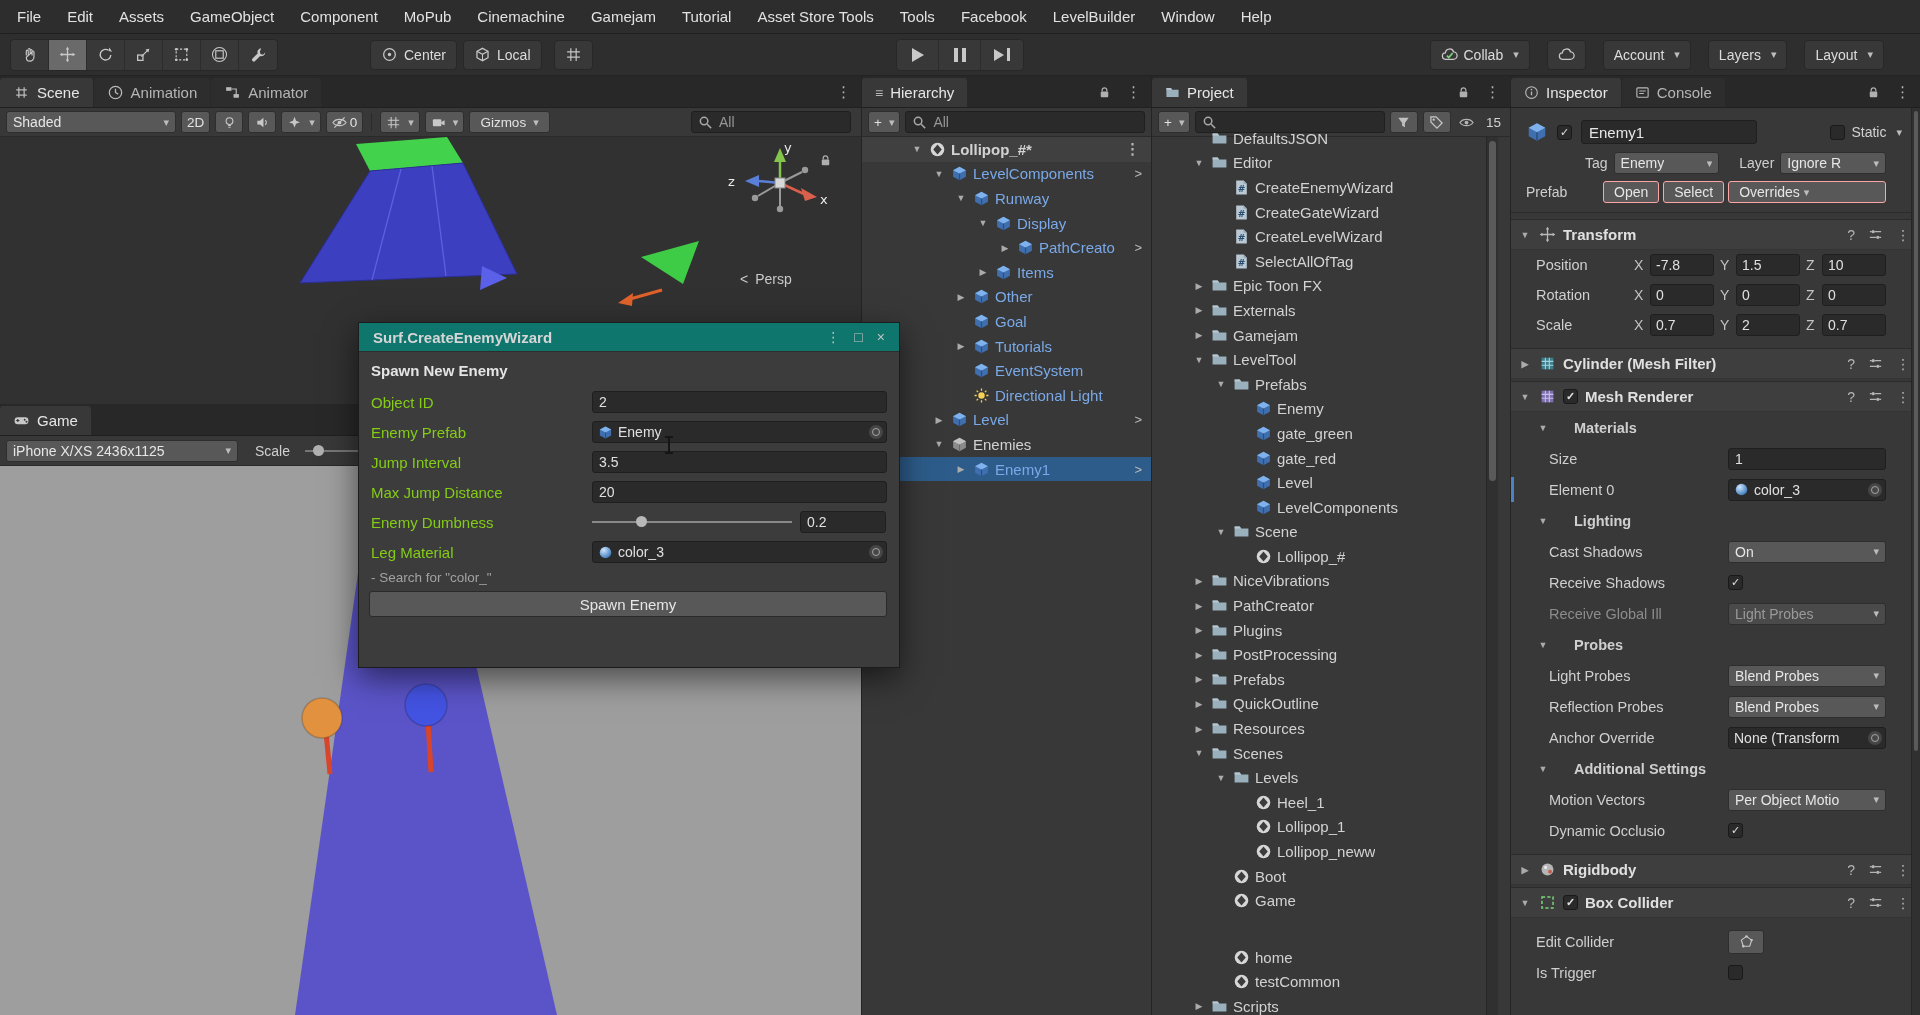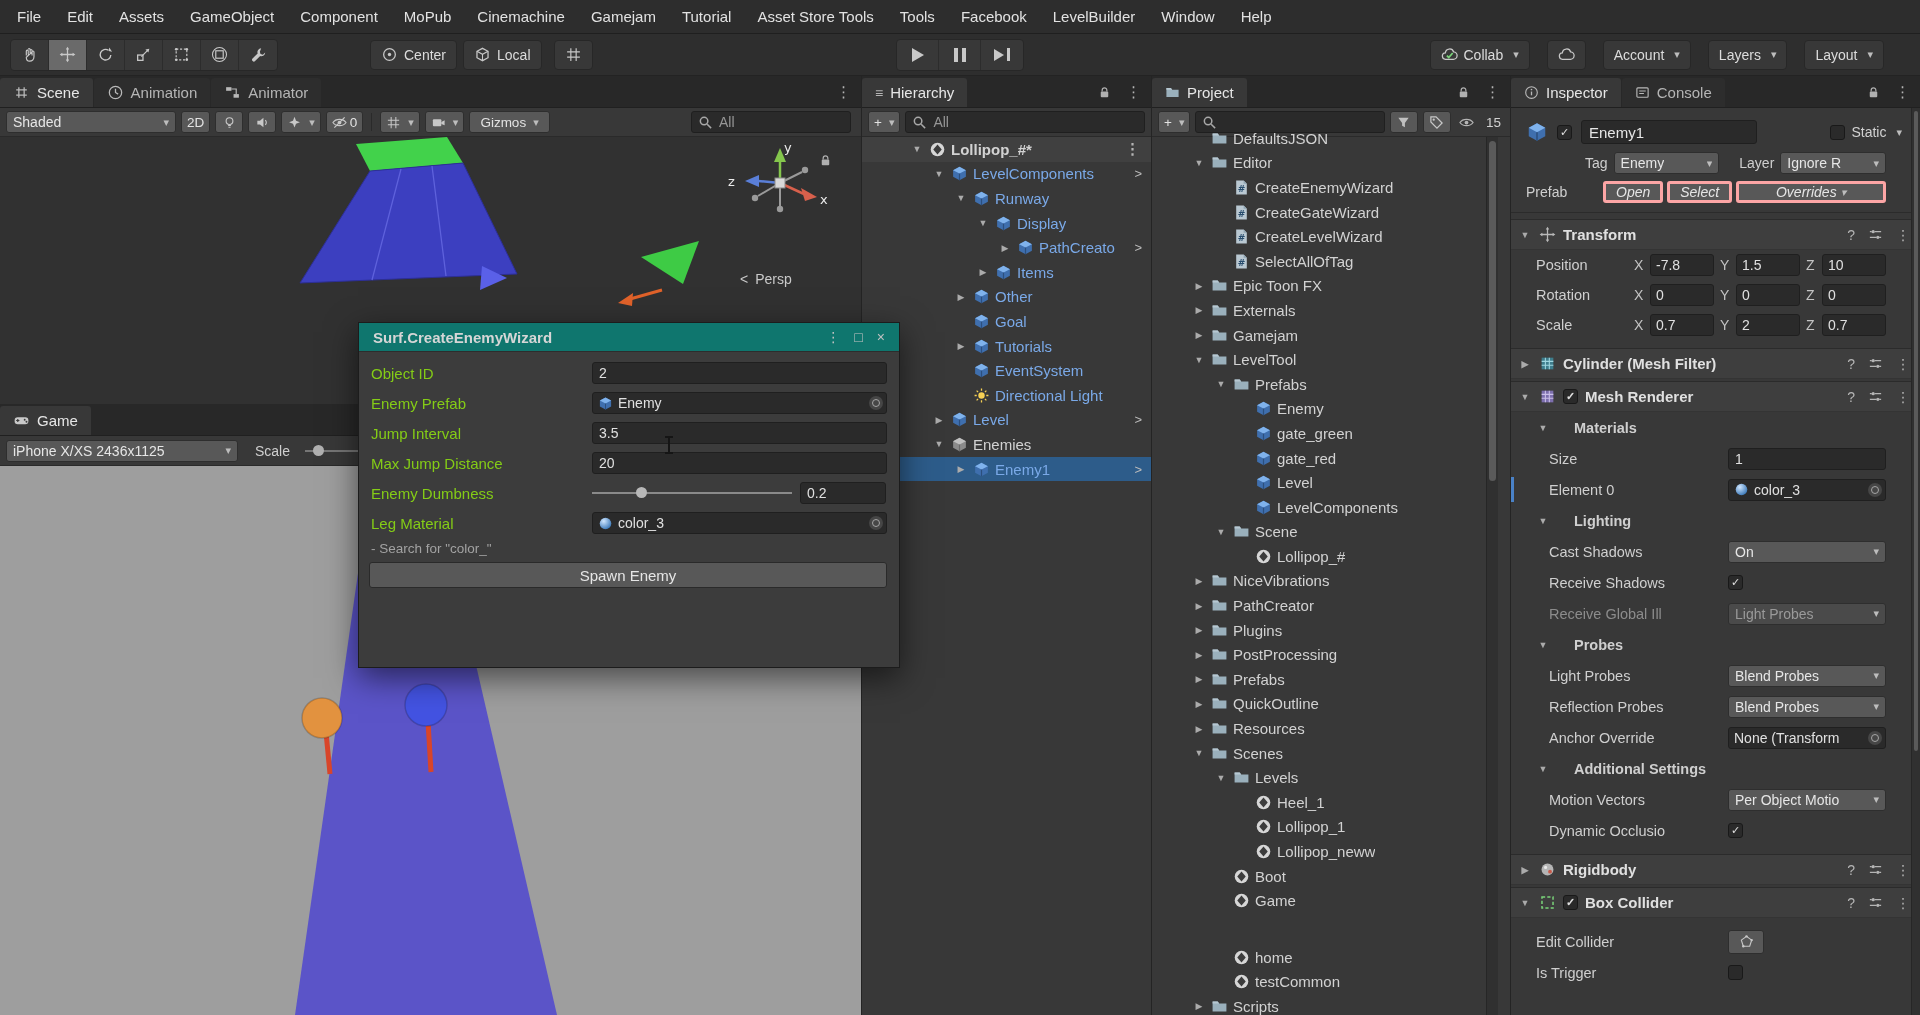--- a/index.html
+++ b/index.html
@@ -106,22 +106,22 @@
   .insp-head { padding:7px 0 5px; border-bottom:1px solid #2b2b2b; }
   .ih-row1 { display:flex; align-items:center; height:34px; padding:0 18px 0 15px; gap:9px; }
   .name-field { width:176px; height:24px; background:#2a2a2a; border:1px solid #1f1f1f; border-radius:3px;
                 display:flex; align-items:center; padding:0 7px; font-size:15px; color:#e6e6e6;}
   .static-group { margin-left:auto; display:flex; align-items:center; gap:6px; font-size:14px; }
   .ih-row2 { display:flex; align-items:center; height:28px; padding:0 34px 0 74px; gap:6px; font-size:14px; color:#cfcfcf;}
   .ih-row2 .ml14 { margin-left:14px; }
   .ih-row3 { display:flex; align-items:center; height:30px; padding:0 34px 0 15px; gap:5px; font-size:14px; color:#cfcfcf;}
   .ih-row3 .w72 { width:72px; }
   .prefab-btns { display:flex; gap:4px; flex:1; }
-  .pbtn { height:22px; background:#585858; border:3px solid #fca5a5; border-radius:3px; display:flex;
-          align-items:center; justify-content:center; font-size:14px; padding:0 10px; color:#e6e6e6;font-style:italic;}
+  .pbtn { height:22px; background:#585858; border:1px solid #fca5a5; border-radius:3px; display:flex;
+          align-items:center; font-size:14px; padding:0 10px; color:#e6e6e6;}
   .comp-header { display:flex; align-items:center; height:31px; background:#3e3e3e; border-top:1px solid #2b2b2b;
                  border-bottom:1px solid #343434; padding:0 10px 0 7px; gap:7px; font-weight:bold; font-size:15px; color:#e0e0e0;}
   .h-icons { margin-left:auto; display:flex; gap:13px; align-items:center; color:#b5b5b5; font-weight:normal; font-size:14px;}
   .trans-row { display:flex; align-items:center; height:30px; padding:0 34px 0 25px; gap:6px; font-size:14.5px; color:#cfcfcf;}
   .trans-row .tlabel { width:92px; flex-shrink:0; }
   .axis-group { flex:1; display:flex; align-items:center; gap:5px; min-width:0;}
   .axis-label { color:#c4c4c4; font-size:14px; width:11px; flex-shrink:0;}
   .axis-field { flex:1; height:22px; background:#2a2a2a; border:1px solid #1f1f1f; border-radius:3px;
                 padding:0 5px; display:flex; align-items:center; font-size:14px; color:#e0e0e0; min-width:0;}
   .irow { display:flex; align-items:center; height:31px; padding-left:25px; padding-right:34px;
@@ -1528,20 +1528,21 @@
 <div id="wizard">
   <div class="wiz-title">
     <span>Surf.CreateEnemyWizard</span>
     <span class="wiz-tb-icons">
       <span>⋮</span>
       <span>□</span>
       <span>×</span>
     </span>
   </div>
   <div class="wiz-body">
+    <div class="wiz-heading">Spawn New Enemy</div>
     <div class="wrow">
       <span class="wlabel">Object ID</span>
       <div class="tfield">
           <span>2</span>
         </div>
     </div>
     <div class="wrow">
       <span class="wlabel">Enemy Prefab</span>
       <div class="objf">
         <span class="icon sm">

